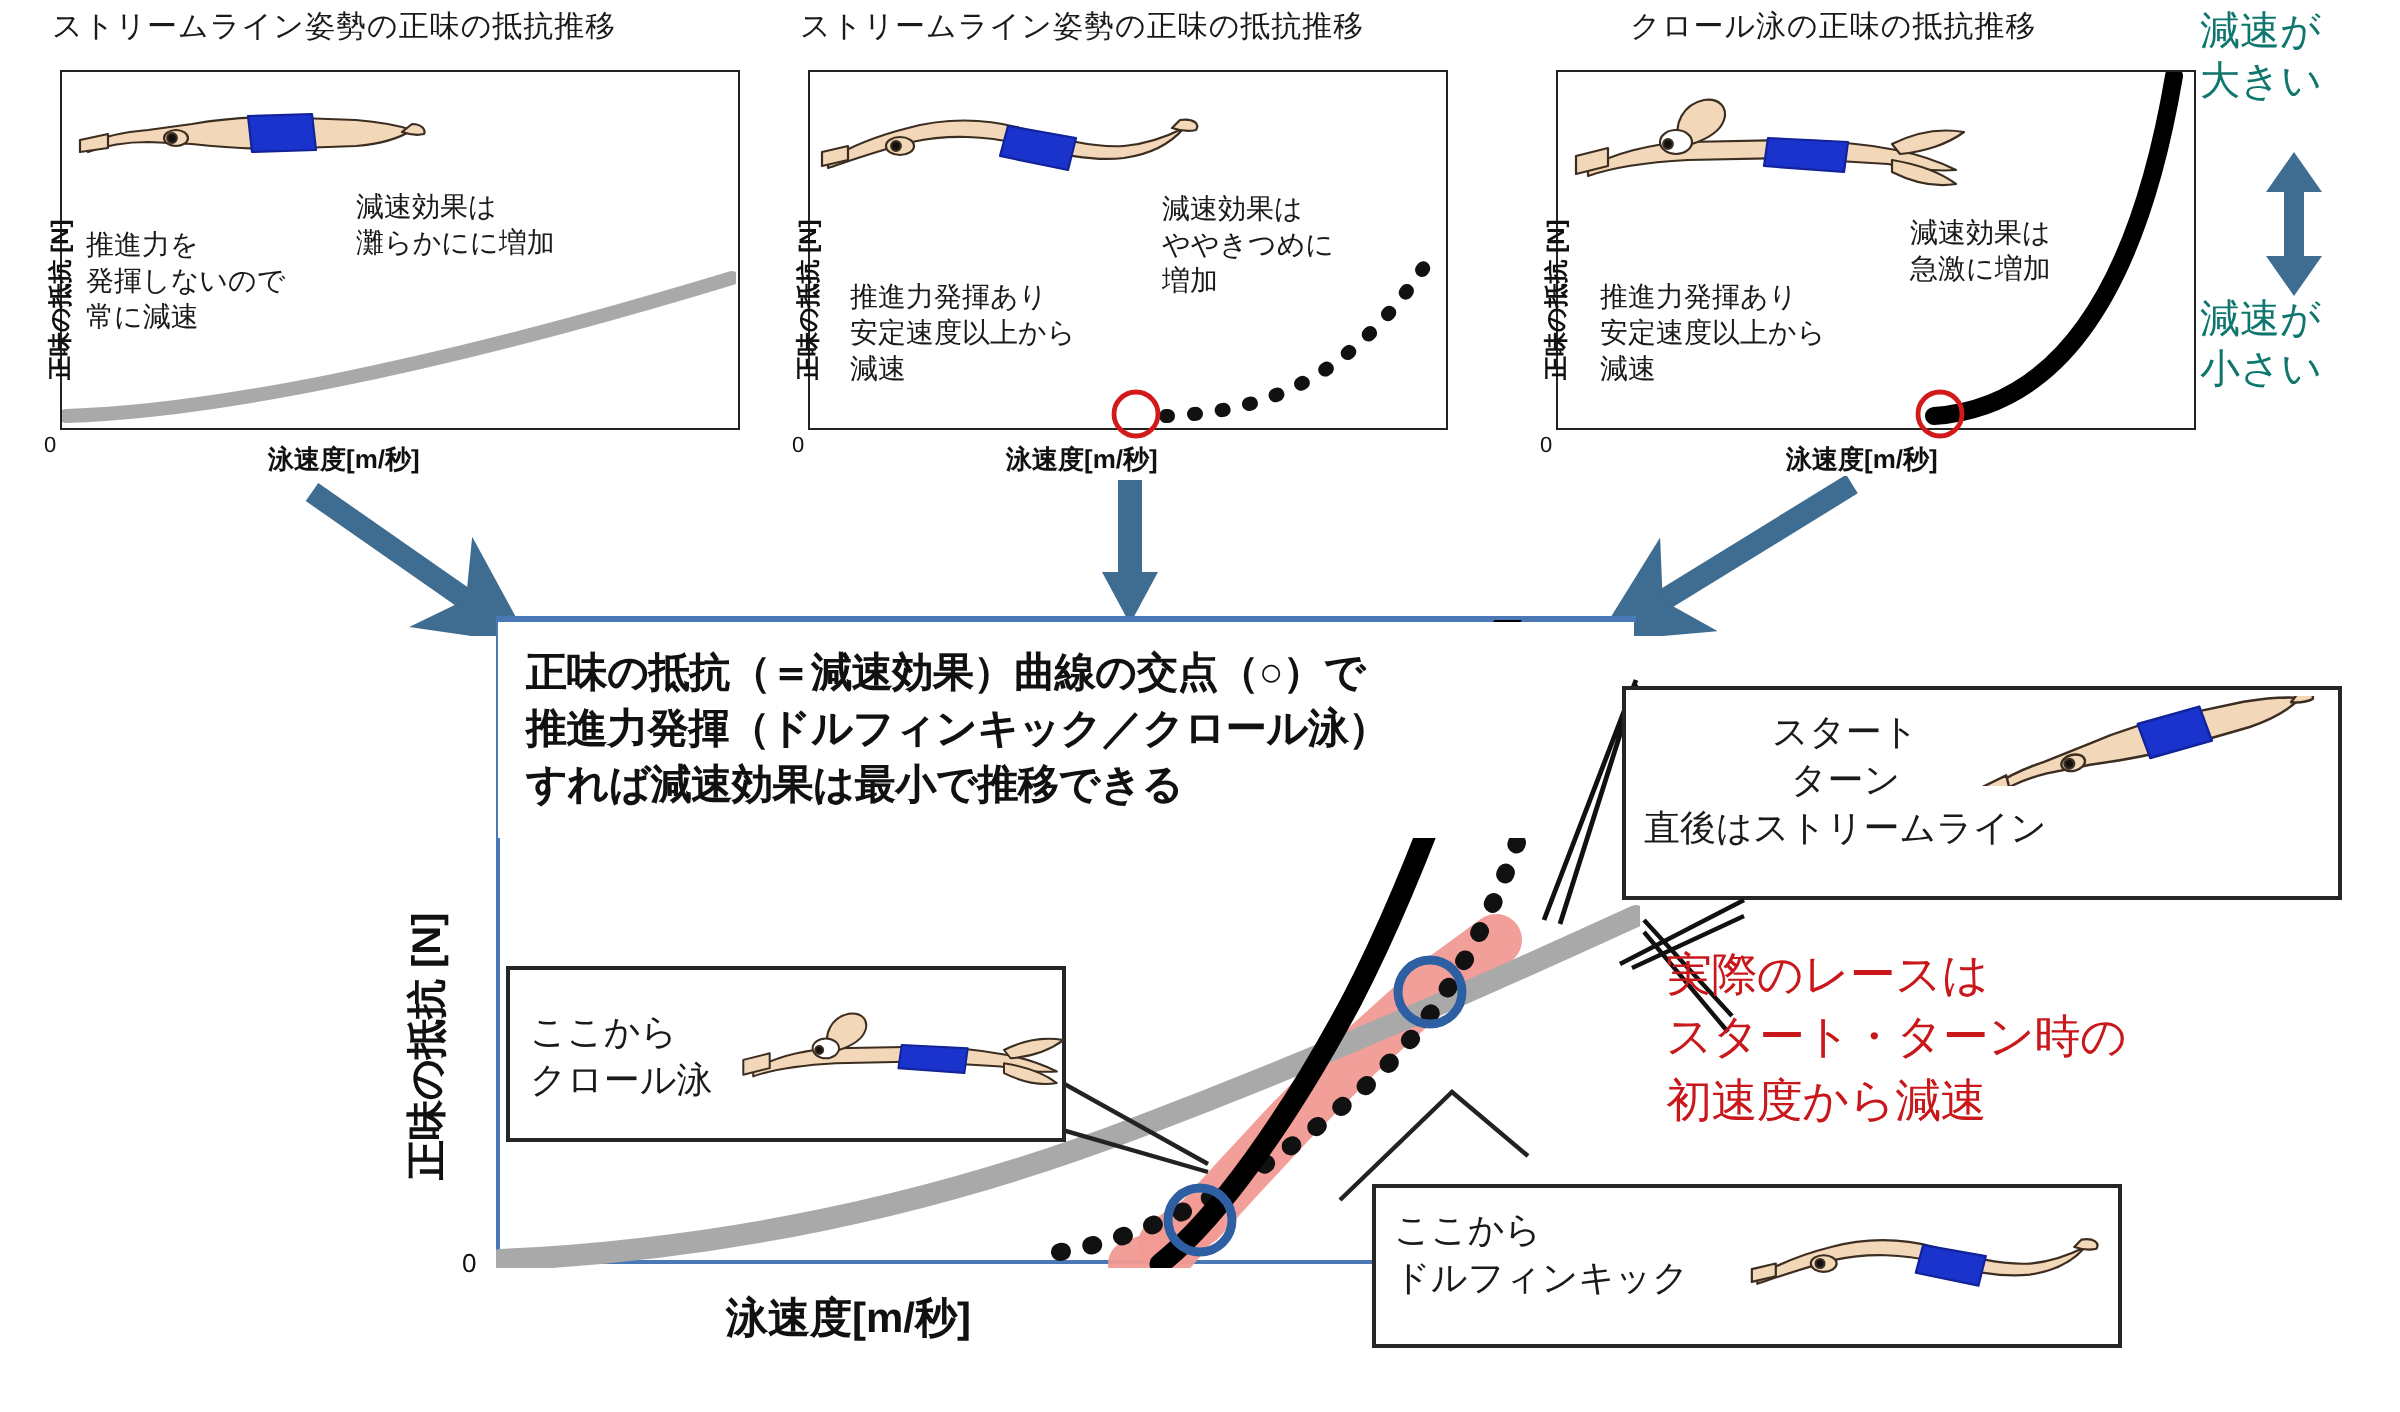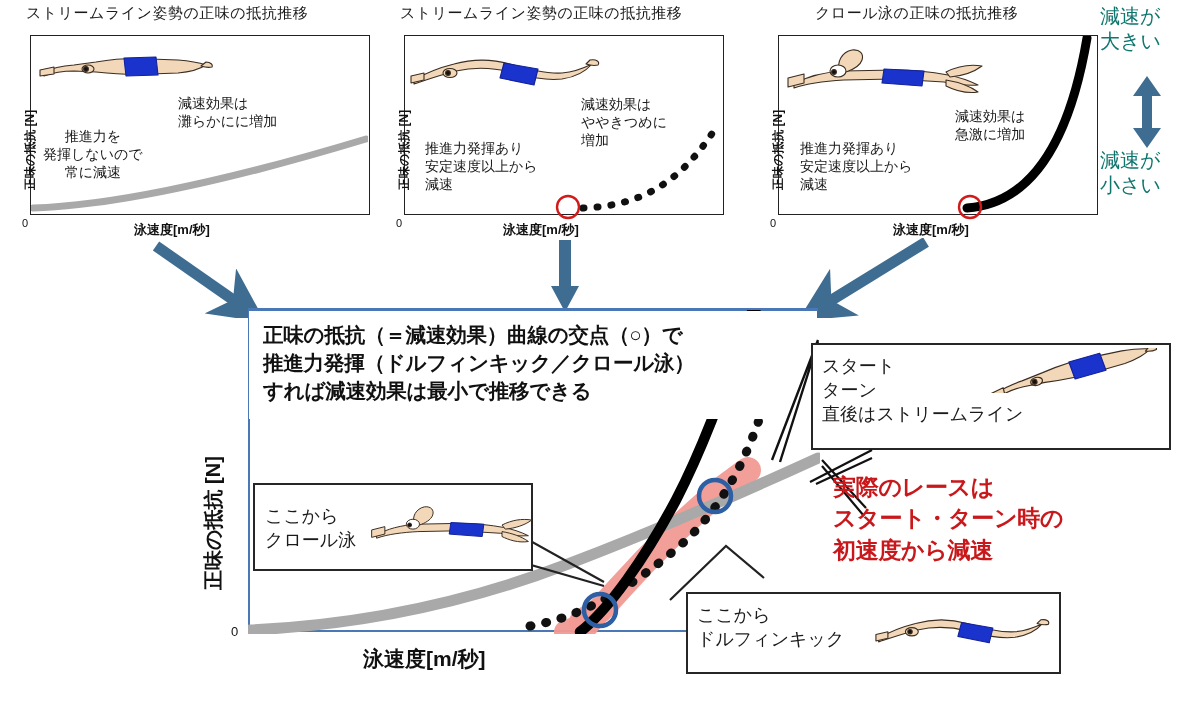--- a/index.html
+++ b/index.html
@@ -51,36 +51,36 @@
   }
   #main-xlabel{
     position:absolute;font-size:21px;font-weight:bold;white-space:nowrap;color:#111;
   }
   #main-zero{position:absolute;font-size:13px;color:#111;left:231px;top:624px;}
 
   
   #headline-box{
     position:absolute;left:249px;top:311px;width:568px;height:108px;
     background:#ffffff;box-sizing:border-box;
-    display:flex;align-items:center;font-family:Liberation Mono, monospace;
+    display:flex;align-items:center;
   }
   #headline-text{
     font-size:20.5px;font-weight:bold;line-height:1.38;white-space:pre;
     padding-left:14px;color:#111;letter-spacing:-0.2px;
   }
 
   
   .callout{
     position:absolute;border:2.2px solid #262626;background:#fff;box-sizing:border-box;
   }
   .callout-text{
     position:absolute;font-size:18px;line-height:1.32;white-space:pre;color:#1a1a1a;
   }
   #red-note{
-    position:absolute;left:833px;top:472px;font-size:23px;font-weight:bold;
+    position:absolute;left:833px;top:472px;font-size:23px;font-weight:normal;
     line-height:1.36;white-space:pre;color:#c9181b;letter-spacing:-0.3px;
   }
   svg{display:block;}
 </style>
 </head>
 <body>
 
 <div class="panel-title" style="left:26px;top:4px;">ストリームライン姿勢の正味の抵抗推移</div>
 
 <div class="panel-box" style="left:30px;top:35px;width:340px;height:180px;">
@@ -97,21 +97,21 @@
     <ellipse cx="50" cy="23" rx="6" ry="4" fill="#f2d7b8"></ellipse>
     <circle cx="48" cy="23" r="2.4" fill="#111"></circle>
     <path d="M2,24 L16,21 L16,28 L2,30 Z" fill="#f2d7b8"></path>
     <path d="M168,16 C173,16 175,19 174,21 C170,22 166,21 163,20 Z" fill="#f2d7b8"></path>
   </g>
 </svg>
 
 <div class="panel-ylabel" style="left:22px;top:190px;">正味の抵抗 [N]</div>
 <div class="panel-note" style="left:178px;top:95px;">減速効果は
 灘らかにに増加</div>
-<div class="panel-note" style="left:43px;top:128px;text-align:center;">推進力を
+<div class="panel-note" style="left:43px;top:114px;">推進力を
 発揮しないので
 常に減速</div>
 <div class="panel-zero" style="left:22px;top:217px;">0</div>
 <div class="panel-xlabel" style="left:134px;top:221px;">泳速度[m/秒]</div>
 
 <div class="panel-title" style="left:400px;top:4px;">ストリームライン姿勢の正味の抵抗推移</div>
 
 <div class="panel-box" style="left:404px;top:35px;width:320px;height:180px;">
   <svg width="317" height="177" viewBox="0 0 317 177">
     <path d="M178,172 C230,170 272,152 310,93" fill="none" stroke="#111" stroke-width="7" stroke-linecap="round" stroke-dasharray="1 13"></path>
@@ -285,21 +285,21 @@
     <path d="M180,14 C187,13 190,16 188,19 C184,20 179,19 176,18 Z" fill="#f2d7b8"></path>
   </g>
 </svg>
 
 <svg class="abs" style="left:760px;top:320px;" width="110" height="340" viewBox="0 0 110 340">
   <path d="M58,20 L12,140 M58,22 L20,142" fill="none" stroke="#111" stroke-width="2.4"></path>
   <path d="M62,140 L106,188 M62,146 L104,196" fill="none" stroke="#111" stroke-width="2.2"></path>
 </svg>
 
 <div class="callout" style="left:811px;top:343px;width:360px;height:107px;"></div>
-<div class="callout-text" style="left:822px;top:355px;">スタート
+<div class="callout-text" style="left:822px;top:355px;text-align:center;">スタート
 ターン
 直後はストリームライン</div>
 
 <svg class="abs" style="left:985px;top:348px;" width="175" height="45" viewBox="0 0 175 42">
   <g stroke="#3b2d20" stroke-width="1.2" stroke-linejoin="round" transform="rotate(-14 87 21)">
     <path d="M6,26 C14,22 24,20 36,19 L58,16 C76,13 96,12 112,13 L140,14 C152,15 162,17 168,19
              C162,23 152,26 140,27 L112,28 C96,29 76,28 58,26 L36,25 C24,25 14,27 6,30 Z" fill="#f2d7b8"></path>
     <path d="M86,12 L118,11 L120,29 L88,30 Z" fill="#1a33cc" stroke="#122299"></path>
     <ellipse cx="50" cy="23" rx="6" ry="4" fill="#f2d7b8"></ellipse>
     <circle cx="48" cy="23" r="2.4" fill="#111"></circle>

